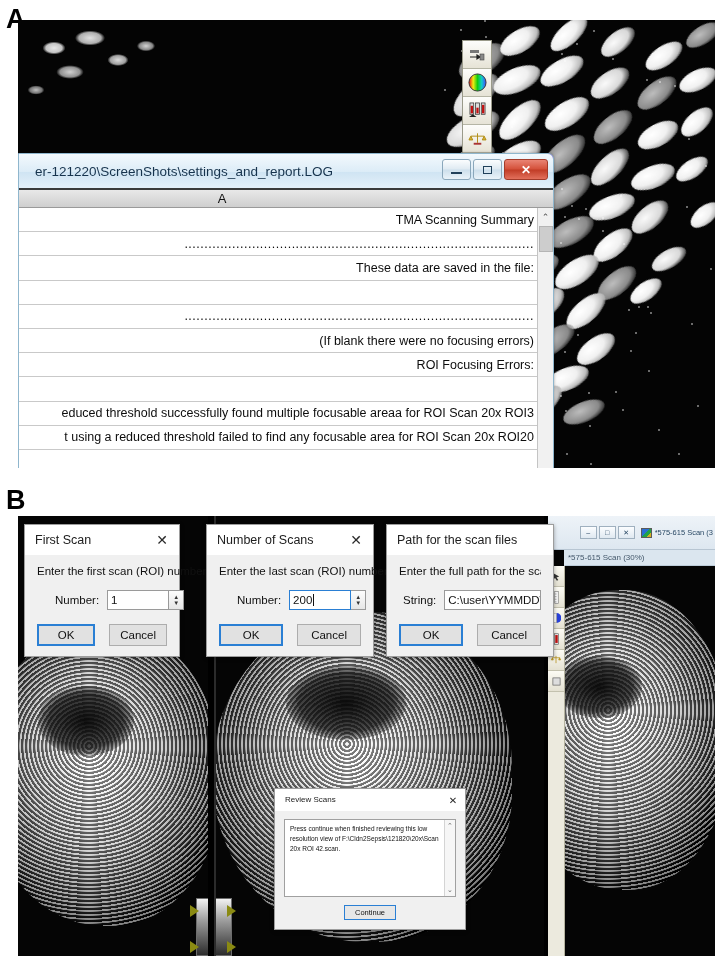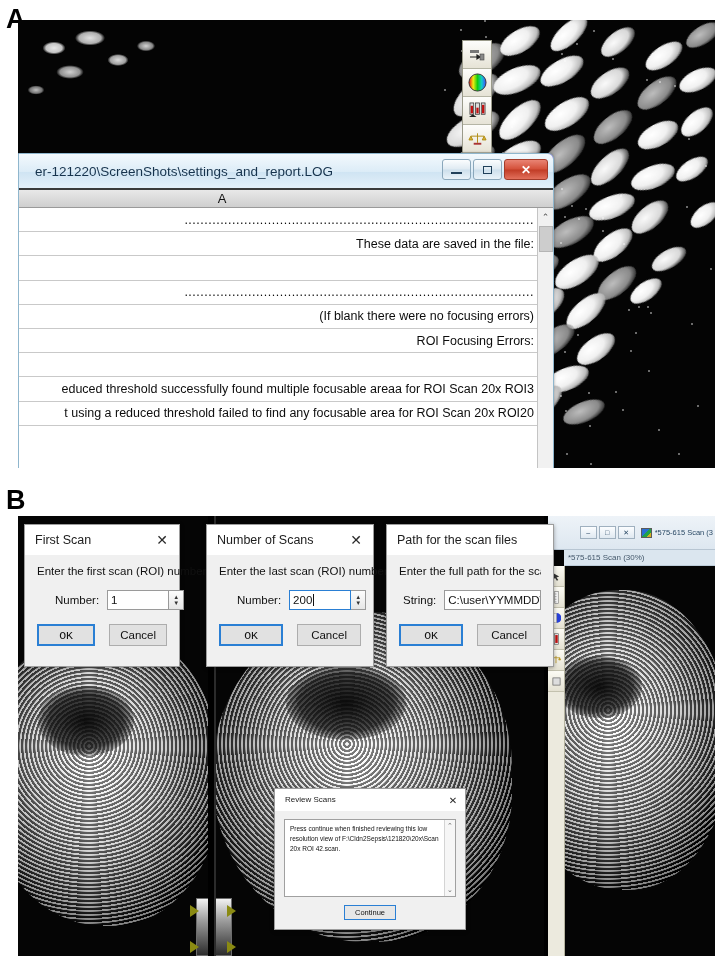--- a/index.html
+++ b/index.html
@@ -215,21 +215,21 @@
     display: flex; align-items: center;
     padding-left: 10px; position: relative;
     border-bottom: 1px solid #ffffff;
   }
   .dlg-title span.t { font-size: 12.5px; color: #202020; }
   .dlg-close {
     position: absolute; right: 0; top: 0; width: 34px; height: 30px;
     display: flex; align-items: center; justify-content: center;
     font-size: 14px; color: #2a2a2a; background: #ffffff;
   }
-  .dlg-body { padding: 10px 12px 10px 12px; background: #f0f0f0; }
+  .dlg-body { padding: 10px 12px 0 12px; background: #f0f0f0; }
   .dlg-prompt { font-size: 11.5px; color: #111; white-space: nowrap; }
   .dlg-fieldrow {
     display: flex; align-items: center; gap: 8px;
     margin-top: 13px; padding-left: 18px;
   }
   .dlg-fieldlabel { font-size: 11.5px; color: #111; }
   .spin-wrap { display: flex; }
   .dlg-input {
     height: 20px; border: 1px solid #9a9a9a; background: #fff;
     font-size: 11.5px; color: #111; padding: 0 3px;
@@ -247,21 +247,21 @@
   .dlg-btnrow {
     display: flex; gap: 14px; justify-content: center;
     margin-top: 14px; padding-bottom: 10px;
   }
   .dlg-btn {
     width: 76px; height: 22px;
     border: 1px solid #adadad; background: #e1e1e1;
     font-size: 11.5px; color: #111;
     display: flex; align-items: center; justify-content: center;
   }
-  .dlg-btn.default { border: 2px solid #2a7fd4; background: #e1e1e1; font-family: Liberation Mono, monospace; }
+  .dlg-btn.default { border: 2px solid #2a7fd4; background: #e1e1e1; }
 
   
   #dlg-review { width: 192px; }
   #review-textarea {
     margin: 8px 9px 0 9px;
     height: 78px;
     background: #fff; border: 1px solid #a0a0a0;
     position: relative; overflow: hidden;
   }
   #review-text {
@@ -503,20 +503,21 @@
         <div class="win-btn">
             <i class="sq-glyph"></i>
           </div>
         <div class="win-btn close">✕</div>
       </div>
     </div>
     <div id="log-colhead">
       <span class="col-a">A</span>
     </div>
     <div id="log-sheet">
+        <div class="log-row">TMA Scanning Summary</div>
         <div class="log-row dots">........................................................................................</div>
         <div class="log-row">These data are saved in the file:</div>
         <div class="log-row"></div>
         <div class="log-row dots">........................................................................................</div>
         <div class="log-row">(If blank there were no focusing errors)</div>
         <div class="log-row">ROI Focusing Errors:</div>
         <div class="log-row"></div>
         <div class="log-row">educed threshold successfully found multiple focusable areaa for ROI Scan 20x ROI3</div>
         <div class="log-row">t using a reduced threshold failed to find any focusable area for ROI Scan 20x ROI20</div>
       </div>

